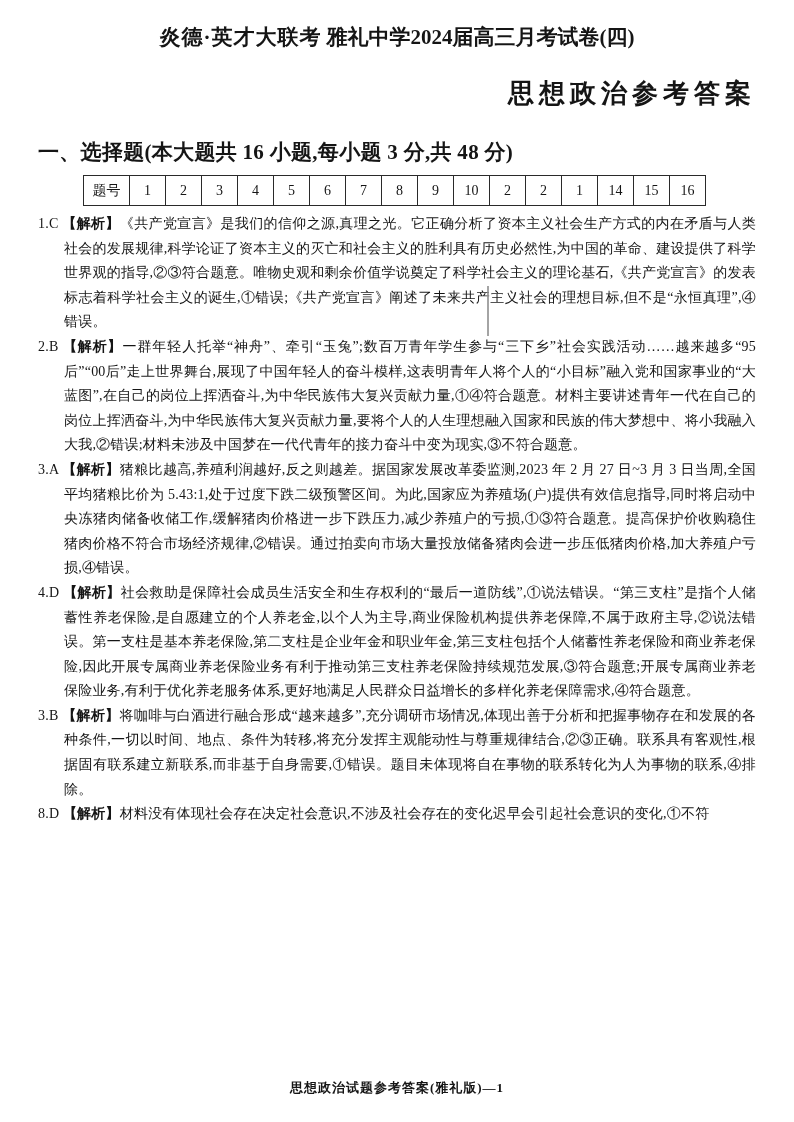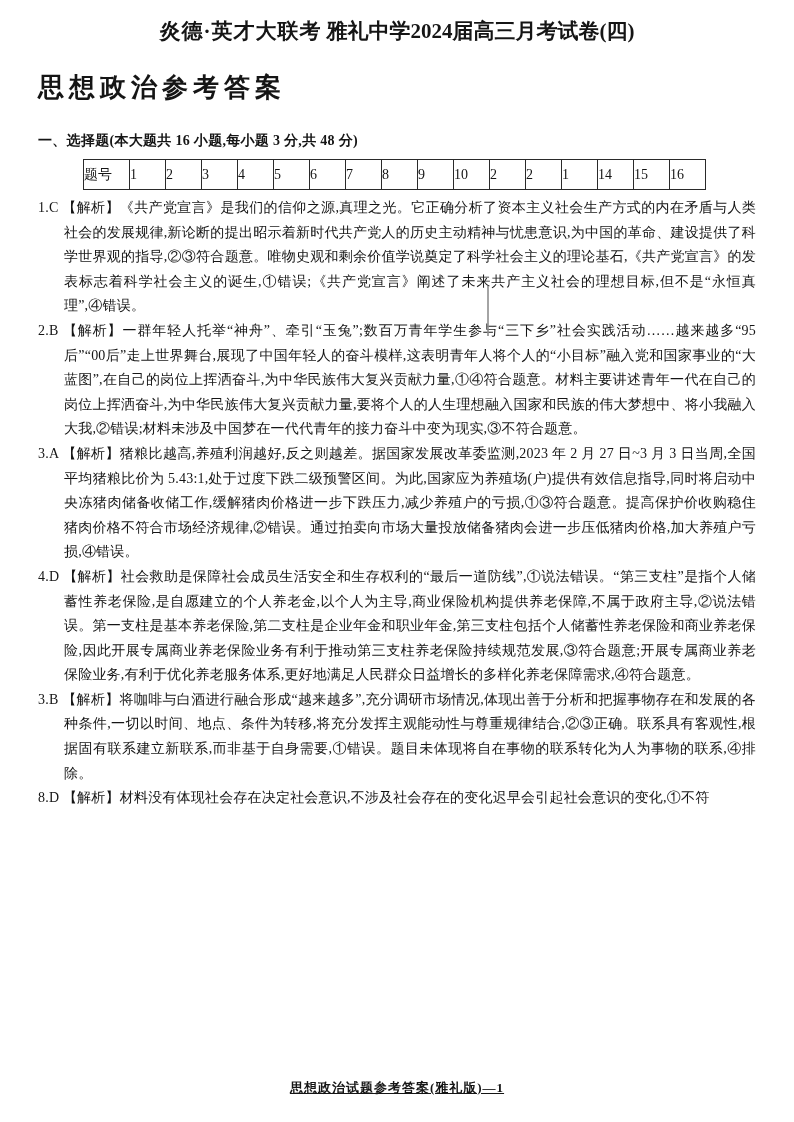--- a/index.html
+++ b/index.html
@@ -3,49 +3,49 @@
 <meta charset="utf-8">
 <style>
   * { margin: 0; padding: 0; box-sizing: border-box; }
   html, body { background: #ffffff; }
   body {
     width: 794px; height: 1122px;
     position: relative; overflow: hidden;
     font-family: "Liberation Serif", "DejaVu Serif", serif;
     color: #151515;
   }
-  .page { padding: 16px 38px 0 38px; position: relative; width: 100%; height: 100%; }
+  .page { padding: 22px 38px 0 38px; position: relative; width: 100%; height: 100%; }
 
   .title1 { text-align: center; font-size: 21px; font-weight: bold; line-height: 30px; white-space: nowrap; }
   .title1 .brand { letter-spacing: 1px; margin-right: 5px; font-weight: 900; }
 
-  .title2 { text-align: left; font-size: 26px; font-weight: bold; letter-spacing: 5px; margin-top: 24px; }
+  .title2 { text-align: right; font-size: 26px; font-weight: bold; letter-spacing: 5px; margin-top: 24px; }
 
-  .section-heading { margin-top: 27px; font-size: 14px; font-weight: bold; letter-spacing: 0.3px; }
+  .section-heading { margin-top: 27px; font-size: 21px; font-weight: bold; letter-spacing: 0.3px; }
 
   table.answers { border-collapse: collapse; margin: 9px 0 6px 45px; table-layout: fixed; }
   table.answers td {
-    border: 1px solid #2a2a2a; text-align: left;
+    border: 1px solid #2a2a2a; text-align: center;
     font-size: 14px; height: 30px; width: 36px; padding: 0;
     font-family: "Liberation Serif", "DejaVu Serif", serif;
   }
   table.answers td.rowlabel { width: 46px; }
 
   .items { margin-top: 3px; }
   p.item {
     font-size: 14px; line-height: 24.6px;
     text-align: justify;
     padding-left: 26px; text-indent: -26px;
     letter-spacing: 0.2px;
   }
-  .jiexi { font-weight: normal; }
+  .jiexi { font-weight: bold; }
 
   .footer {
     position: absolute; left: 0; right: 0; bottom: 25px;
-    text-align: center; font-size: 13px; font-weight: bold; letter-spacing: 1px; text-decoration: underline;
+    text-align: center; font-size: 13px; font-weight: bold; letter-spacing: 1px;
   }
 
   .scan-line { position: absolute; left: 487px; top: 286px; width: 2px; height: 50px; background: #8d8d8d; opacity: .8; }
 </style>
 </head>
 <body>
 
 <div class="page">
 
   <div class="title1">
@@ -74,21 +74,21 @@
           <td>2</td>
           <td>1</td>
           <td>14</td>
           <td>15</td>
           <td>16</td>
         </tr>
     </tbody>
   </table>
 
   <div class="items">
-      <p class="item"><span class="qnum">1.C</span> <b class="jiexi">【解析】</b><span>《共产党宣言》是我们的信仰之源,真理之光。它正确分析了资本主义社会生产方式的内在矛盾与人类社会的发展规律,新论断的提出昭示着新时代共产党人的历史主动精神与忧患意识,为中国的革命、建设提供了科学世界观的指导,②③符合题意。唯物史观和剩余价值学说奠定了科学社会主义的理论基石,《共产党宣言》的发表标志着科学社会主义的诞生,①错误;《共产党宣言》阐述了未来共产主义社会的理想目标,但不是“永恒真理”,④错误。</span></p>
+      <p class="item"><span class="qnum">1.C</span> <b class="jiexi">【解析】</b><span>《共产党宣言》是我们的信仰之源,真理之光。它正确分析了资本主义社会生产方式的内在矛盾与人类社会的发展规律,科学论证了资本主义的灭亡和社会主义的胜利具有历史必然性,为中国的革命、建设提供了科学世界观的指导,②③符合题意。唯物史观和剩余价值学说奠定了科学社会主义的理论基石,《共产党宣言》的发表标志着科学社会主义的诞生,①错误;《共产党宣言》阐述了未来共产主义社会的理想目标,但不是“永恒真理”,④错误。</span></p>
       <p class="item"><span class="qnum">2.B</span> <b class="jiexi">【解析】</b><span>一群年轻人托举“神舟”、牵引“玉兔”;数百万青年学生参与“三下乡”社会实践活动……越来越多“95后”“00后”走上世界舞台,展现了中国年轻人的奋斗模样,这表明青年人将个人的“小目标”融入党和国家事业的“大蓝图”,在自己的岗位上挥洒奋斗,为中华民族伟大复兴贡献力量,①④符合题意。材料主要讲述青年一代在自己的岗位上挥洒奋斗,为中华民族伟大复兴贡献力量,要将个人的人生理想融入国家和民族的伟大梦想中、将小我融入大我,②错误;材料未涉及中国梦在一代代青年的接力奋斗中变为现实,③不符合题意。</span></p>
       <p class="item"><span class="qnum">3.A</span> <b class="jiexi">【解析】</b><span>猪粮比越高,养殖利润越好,反之则越差。据国家发展改革委监测,2023 年 2 月 27 日~3 月 3 日当周,全国平均猪粮比价为 5.43:1,处于过度下跌二级预警区间。为此,国家应为养殖场(户)提供有效信息指导,同时将启动中央冻猪肉储备收储工作,缓解猪肉价格进一步下跌压力,减少养殖户的亏损,①③符合题意。提高保护价收购稳住猪肉价格不符合市场经济规律,②错误。通过拍卖向市场大量投放储备猪肉会进一步压低猪肉价格,加大养殖户亏损,④错误。</span></p>
       <p class="item"><span class="qnum">4.D</span> <b class="jiexi">【解析】</b><span>社会救助是保障社会成员生活安全和生存权利的“最后一道防线”,①说法错误。“第三支柱”是指个人储蓄性养老保险,是自愿建立的个人养老金,以个人为主导,商业保险机构提供养老保障,不属于政府主导,②说法错误。第一支柱是基本养老保险,第二支柱是企业年金和职业年金,第三支柱包括个人储蓄性养老保险和商业养老保险,因此开展专属商业养老保险业务有利于推动第三支柱养老保险持续规范发展,③符合题意;开展专属商业养老保险业务,有利于优化养老服务体系,更好地满足人民群众日益增长的多样化养老保障需求,④符合题意。</span></p>
       <p class="item"><span class="qnum">3.B</span> <b class="jiexi">【解析】</b><span>将咖啡与白酒进行融合形成“越来越多”,充分调研市场情况,体现出善于分析和把握事物存在和发展的各种条件,一切以时间、地点、条件为转移,将充分发挥主观能动性与尊重规律结合,②③正确。联系具有客观性,根据固有联系建立新联系,而非基于自身需要,①错误。题目未体现将自在事物的联系转化为人为事物的联系,④排除。</span></p>
       <p class="item"><span class="qnum">8.D</span> <b class="jiexi">【解析】</b><span>材料没有体现社会存在决定社会意识,不涉及社会存在的变化迟早会引起社会意识的变化,①不符</span></p>
     </div>
 
   <div class="scan-line"></div>
 
   <div class="footer">思想政治试题参考答案(雅礼版)—1</div>

